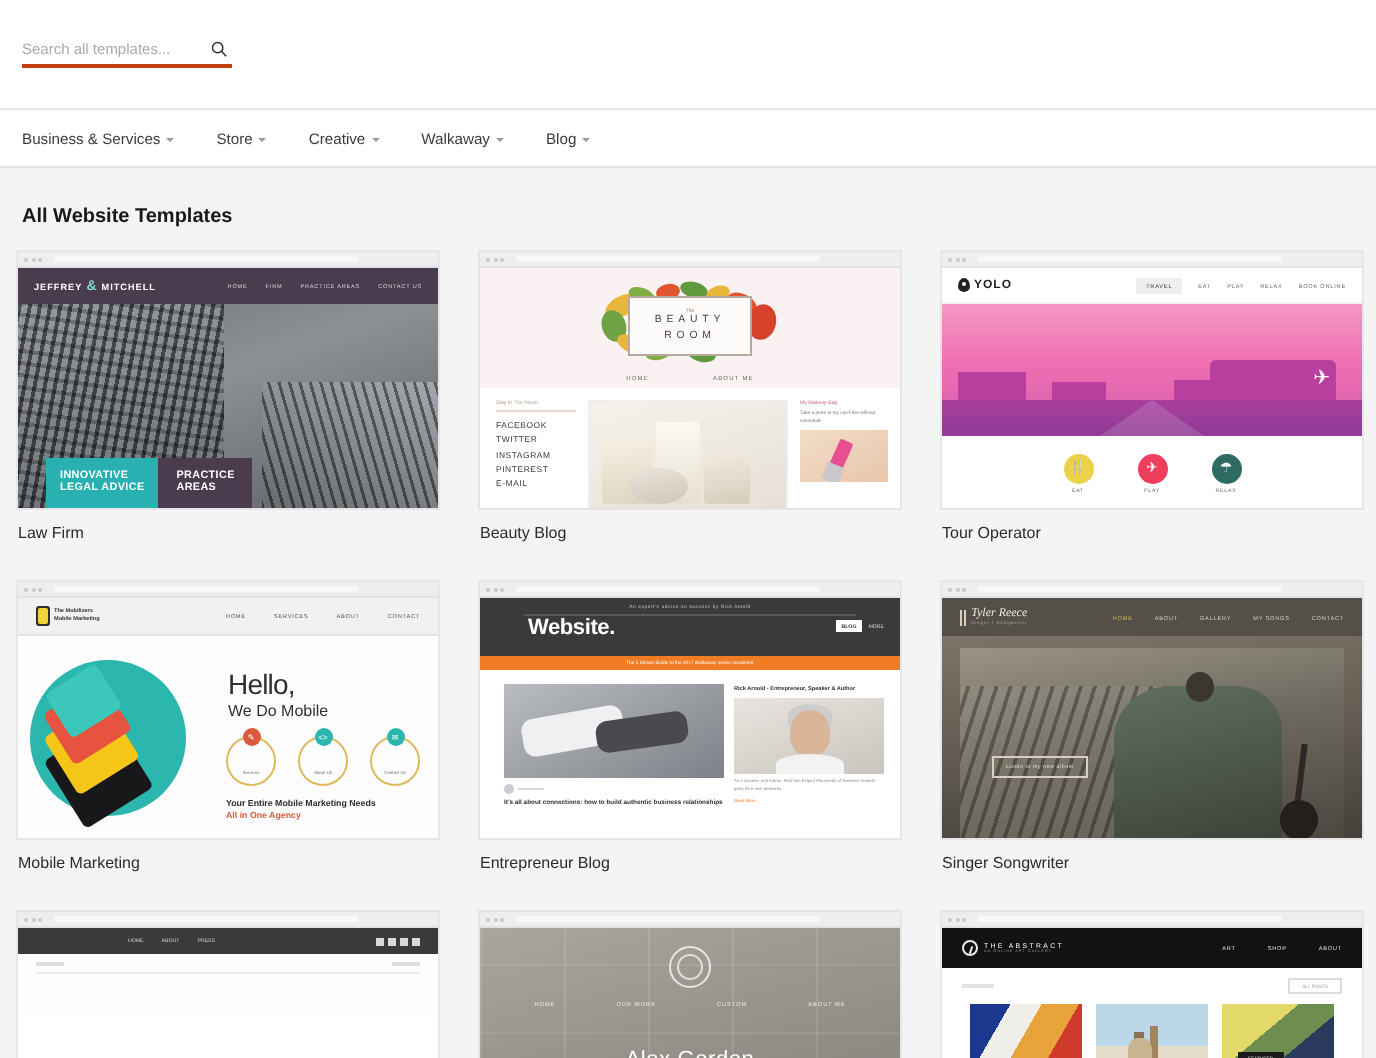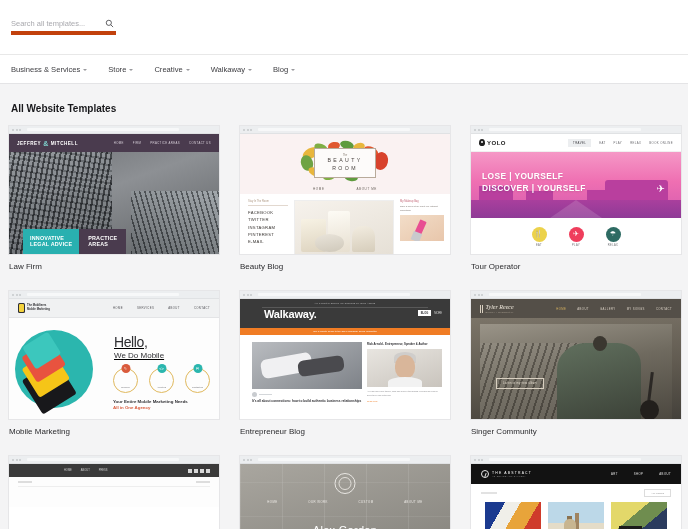--- a/index.html
+++ b/index.html
@@ -16,21 +16,21 @@
     display: flex; align-items: center; justify-content: space-between;
     padding: 0 10px 0 11px;
     border-bottom: 1px solid #e8e8e8;
   }
   .page-title {
     font-size: 20.5px; font-weight: bold; color: #111214;
     letter-spacing: -0.3px; white-space: nowrap;
   }
   .search-wrap {
     display: flex; align-items: center; gap: 6px;
-    border-bottom: 4px solid #c2410c;
+    border-bottom: 2px solid #c2410c;
     width: 105px; padding-bottom: 3px; margin-right: 2px;
   }
   .search-input {
     border: none; outline: none; background: transparent;
     font-family: "Liberation Sans", sans-serif;
     font-size: 7.5px; color: #5a5a5e; width: 88px;
   }
   .search-input::placeholder { color: #a9a9ae; }
   .search-icon { width: 9px; height: 9px; flex: 0 0 auto; }
 
@@ -174,21 +174,21 @@
   .mm-logo { display:flex; align-items:center; gap:2px;}
   .mm-phone { width:7px; height:10px; background:#2f2f33; border-radius:1.5px; position:relative;}
   .mm-phone::after { content:""; position:absolute; inset:1px; background:#f4d23c; border-radius:1px;}
   .mm-logo .tx { font-size:2.8px; font-weight:bold; color:#2f2f33; line-height:1.4;}
   .mm-menu { margin-left:auto; display:flex; gap:14px;}
   .mm-menu span { font-size:2.8px; color:#55555a; letter-spacing:.4px;}
   .mm-body { height:102px; background:#fdfdfd; position:relative;}
   .mm-circle { position:absolute; left:6px; top:12px; width:78px; height:78px; border-radius:50%; background:#2bb6ae;}
   .mm-dev { position:absolute; left:10px; top:20px; width:70px; height:64px; transform: rotate(-32deg);}
   .mm-dev .scr { position:absolute; border-radius:3px;}
-  .mm-hello { position:absolute; left:105px; top:16px;text-decoration:underline;}
+  .mm-hello { position:absolute; left:105px; top:16px;}
   .mm-hello .h { font-size:14px; color:#2f2f33; font-weight:normal; letter-spacing:-.4px;}
   .mm-hello .s { font-size:8px; color:#2f2f33; margin-top:1px;}
   .mm-rings { position:absolute; left:104px; top:50px; display:flex; gap:11px;}
   .mm-ring { width:25px; height:25px; border-radius:50%; border:.8px solid #e0b95e; position:relative; display:flex; align-items:flex-end; justify-content:center; padding-bottom:4px;}
   .mm-ring .lbl { font-size:2.2px; color:#6a6a6e;}
   .mm-ring .badge { position:absolute; top:-5px; left:50%; transform:translateX(-50%); width:9px; height:9px; border-radius:50%; display:flex; align-items:center; justify-content:center; font-size:4px; color:#fff;}
   .mm-tag { position:absolute; left:104px; bottom:8px; font-size:4.4px; font-weight:bold; line-height:1.5;}
   .mm-tag .r1 { color:#2f2f33;}
   .mm-tag .r2 { color:#d95b3c;}
 
@@ -458,24 +458,20 @@
               <span>BOOK ONLINE</span>
             </div>
           </div>
           <div class="to-hero">
             <div class="to-sky"></div>
             <div class="to-mesa" style="left:4%;width:16%;height:18px;"></div>
             <div class="to-mesa" style="left:26%;width:13%;height:13px;"></div>
             <div class="to-mesa" style="right:6%;width:30%;height:24px;border-radius:3px 3px 0 0;"></div>
             <div class="to-mesa" style="right:34%;width:11%;height:14px;"></div>
             <div class="to-road"></div>
-            <div class="to-head">
-              <div>LOSE | YOURSELF</div>
-              <div>DISCOVER | YOURSELF</div>
-            </div>
             <div class="to-plane">✈</div>
           </div>
           <div class="to-icons">
             <div class="to-ic">
               <div class="c" style="background:#ecd24b">🍴</div>
               <div class="l">EAT</div>
             </div>
             <div class="to-ic">
               <div class="c" style="background:#ef3e5c">✈</div>
               <div class="l">PLAY</div>
@@ -555,21 +551,21 @@
         <div class="chrome">
             <i></i>
             <i></i>
             <i></i>
             <span class="bar"></span>
           </div>
         <div class="site">
           <div class="eb-top">
             <div class="eb-kick">An expert's advice on success by Rick Amold</div>
             <div class="eb-line"></div>
-            <div class="eb-title">Walkaway.</div>
+            <div class="eb-title">Website.</div>
             <div class="eb-btns">
               <span class="b">BLOG</span>
               <span class="m">MORE</span>
             </div>
           </div>
           <div class="eb-strip">
             <span>The 5 Minute Guide to the 2017 Walkaway series newsletter</span>
           </div>
           <div class="eb-body">
             <div class="eb-main">
@@ -634,21 +630,21 @@
               <div class="ss-head"></div>
               <div class="ss-guitar">
                   <span class="nk"></span>
                   <span class="bd"></span>
                 </div>
               <div class="ss-btn">Listen to my new album</div>
             </div>
           </div>
         </div>
       </div>
-      <div class="card-label">Singer Community</div>
+      <div class="card-label">Singer Songwriter</div>
     </div>
 
     <div class="card">
       <div class="thumb">
         <div class="chrome">
             <i></i>
             <i></i>
             <i></i>
             <span class="bar"></span>
           </div>

